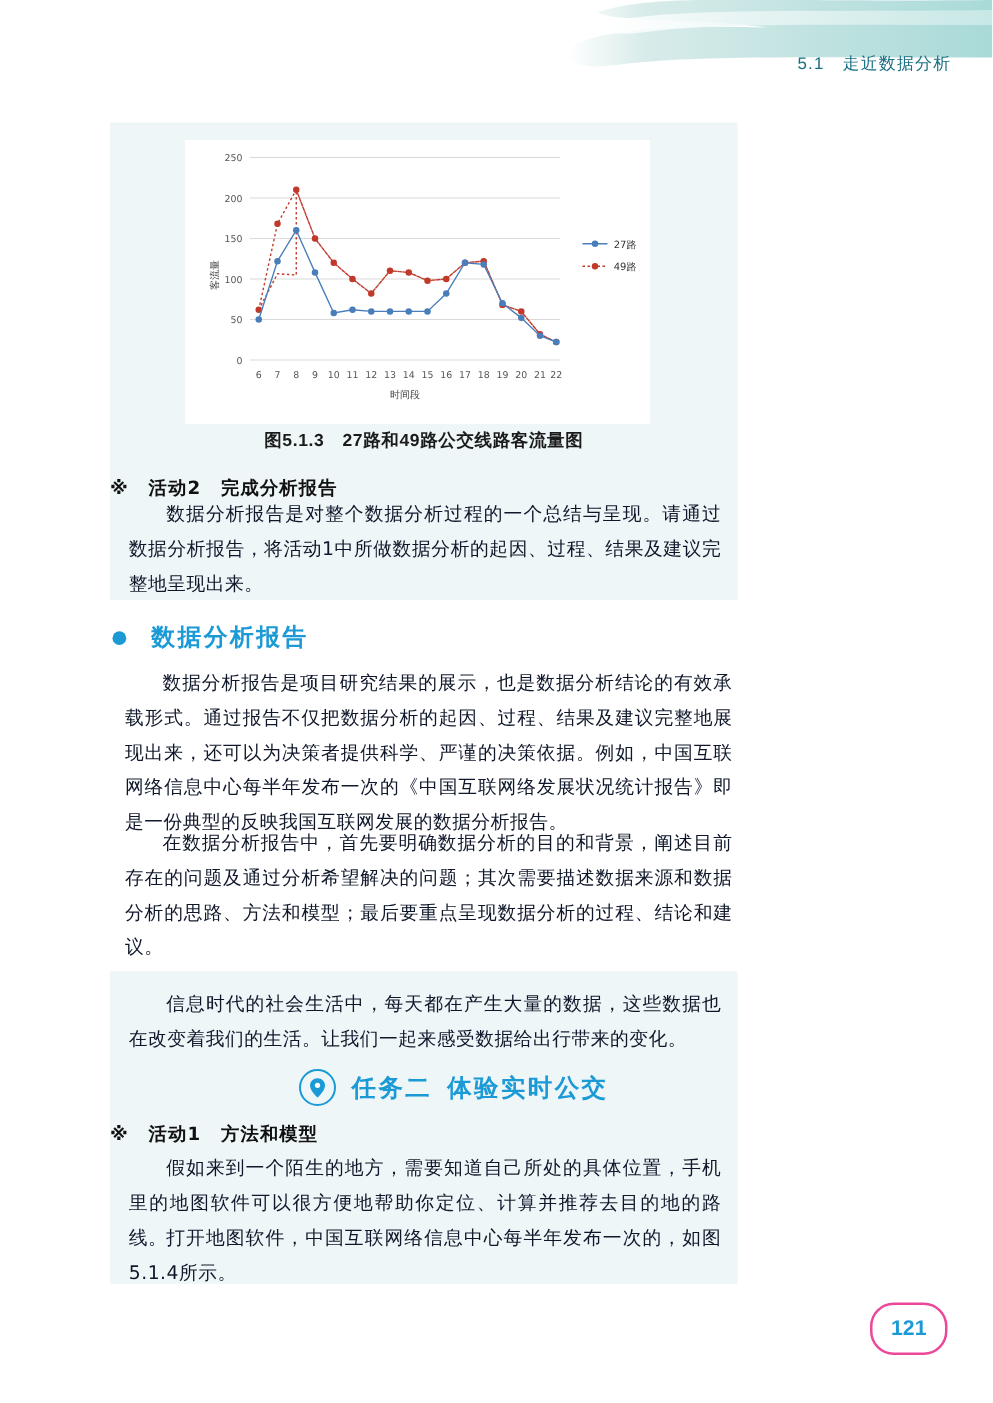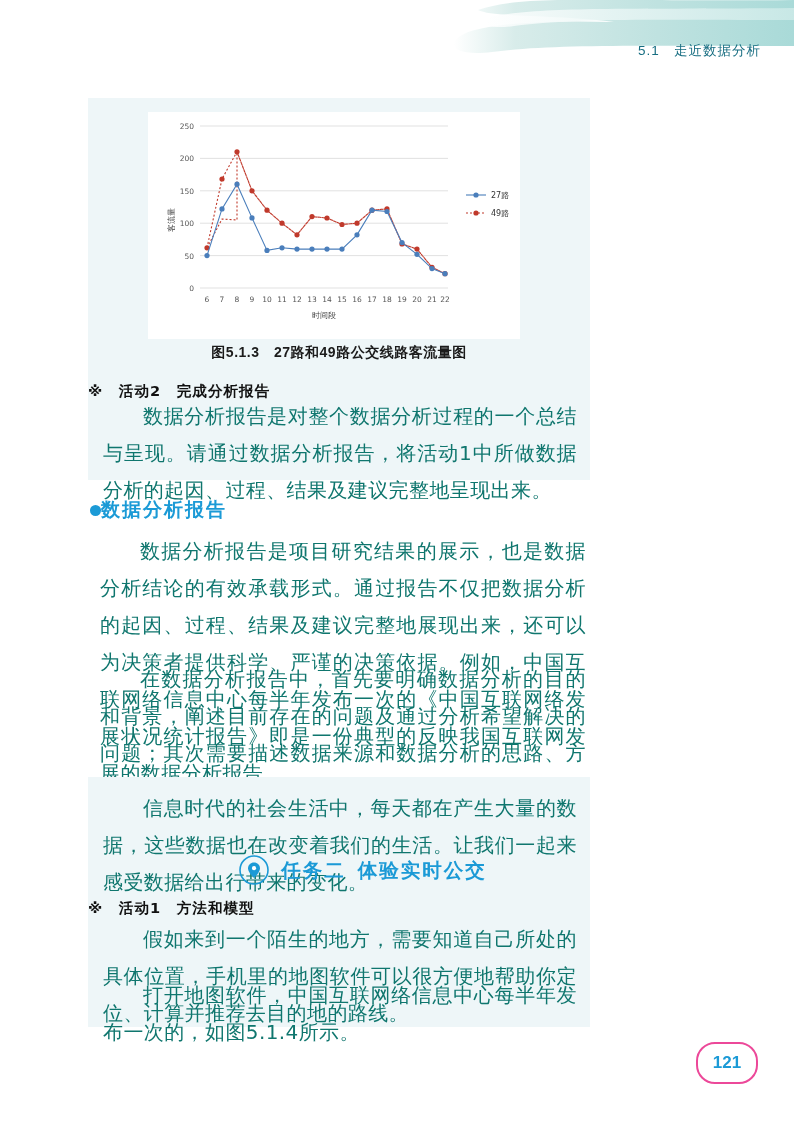--- a/index.html
+++ b/index.html
@@ -70,23 +70,23 @@
     text-align: center;
     font-size: 14px;
     color: #1b1b1b;
     font-weight: bold;
     letter-spacing: 0.5px;
   }
 
   
   .cn {
     font-family: "DejaVu Sans", "Liberation Sans", sans-serif;
-    color: #0f766e;
+    color: #0f172a;
     line-height: 1.85;
-    font-size: 20px;
+    font-size: 15px;
     letter-spacing: 0.4px;
   }
   .activity-head {
     position: absolute;
     font-size: 14.6px;
     font-weight: bold;
     color: #111;
     letter-spacing: 1px;
     white-space: nowrap;
   }
@@ -105,21 +105,21 @@
     width: 474px;
   }
 
   
   .sec-head {
     position: absolute;
     left: 90px;
     top: 497px;
     display: flex;
     align-items: center;
-    gap: 0;
+    gap: 20px;
   }
   .sec-bullet {
     width: 11px;
     height: 11px;
     border-radius: 50%;
     background: #1b9ad6;
     display: inline-block;
   }
   .sec-head-text {
     font-family: "DejaVu Sans", "Liberation Sans", sans-serif;

